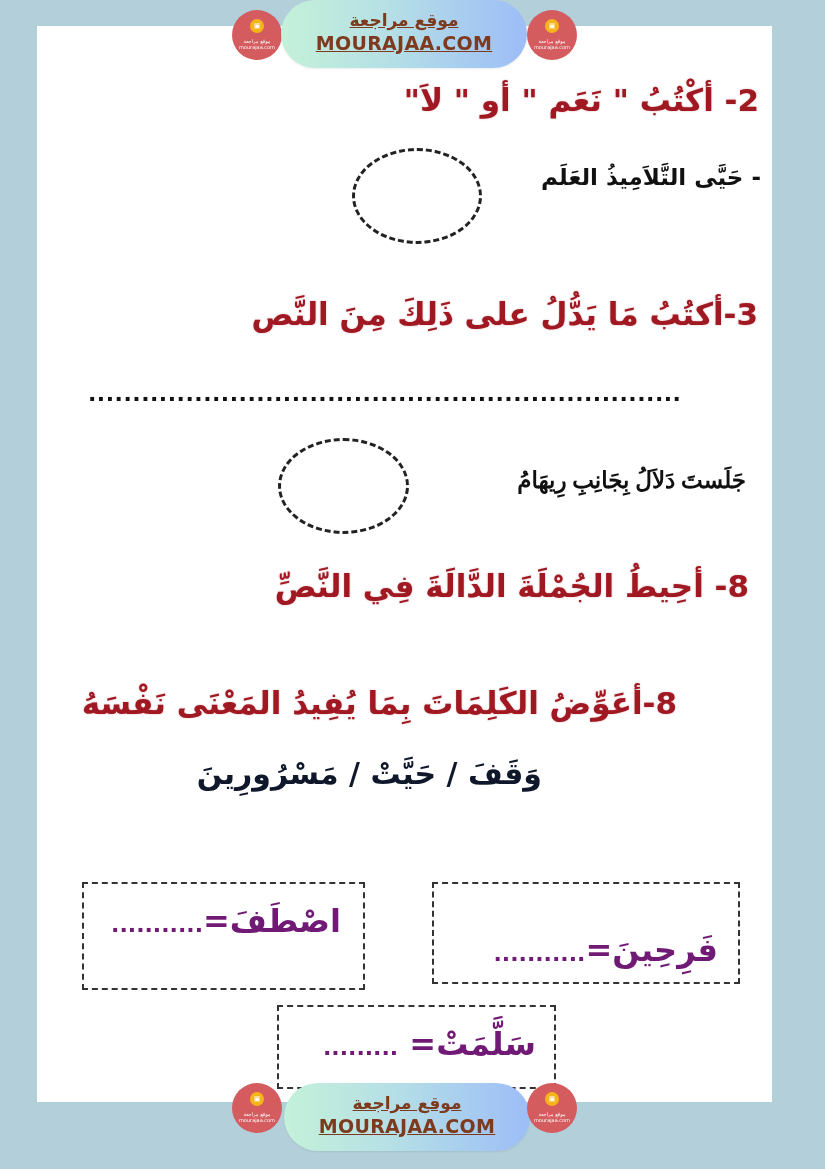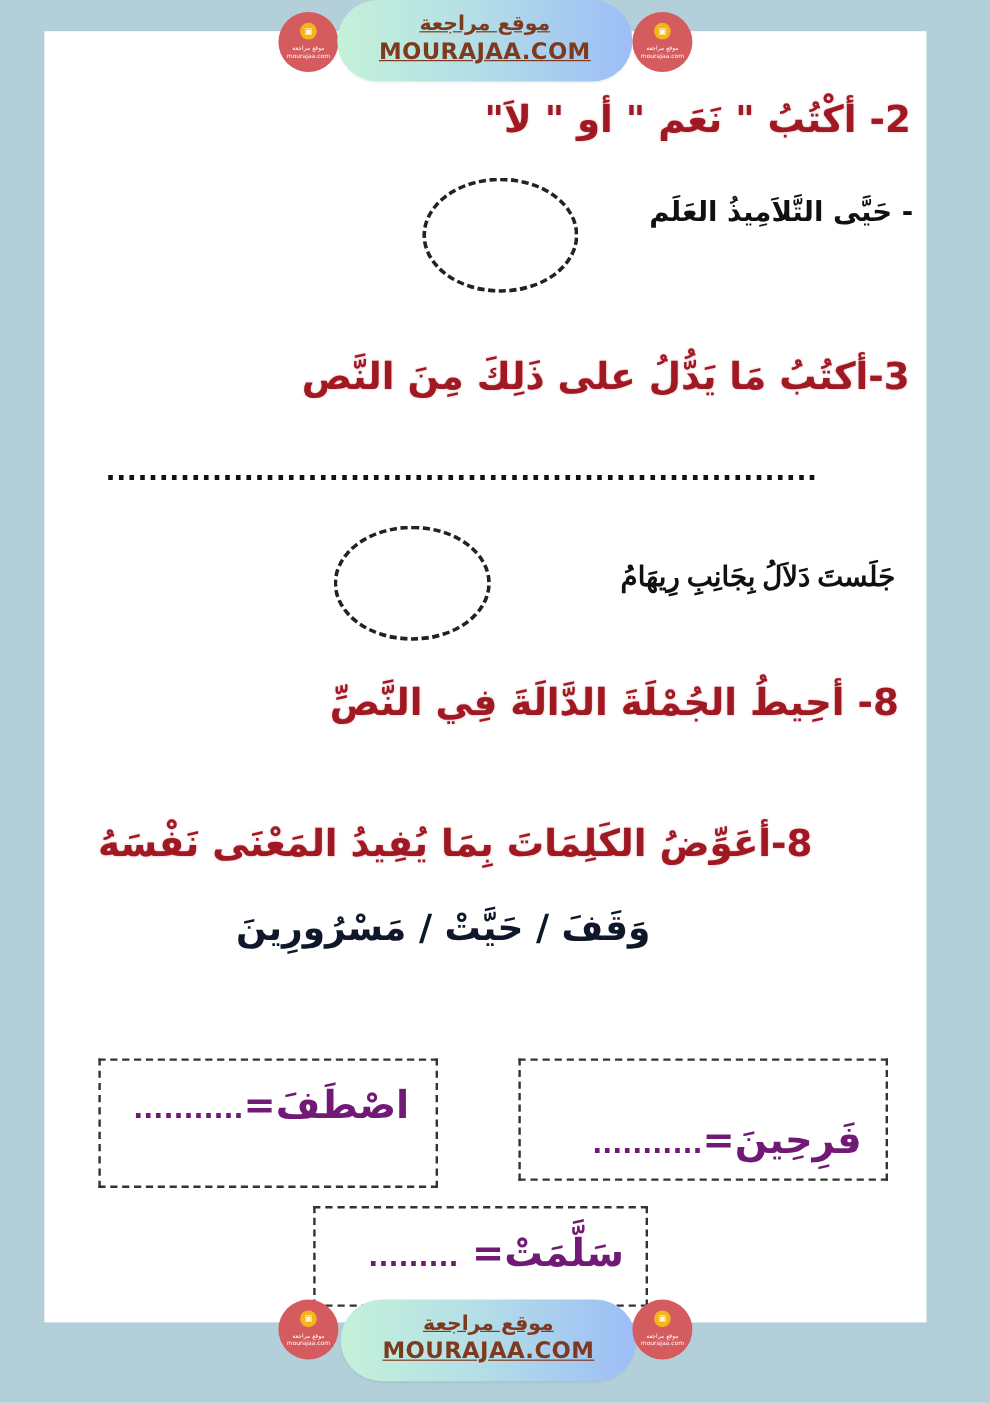--- a/index.html
+++ b/index.html
@@ -101,21 +101,21 @@
 <div class="box" style="left:432px; top:882px; width:308px; height:102px;">
   <div class="entry" style="right:20px; top:20px;margin-top:27px;">
     <span class="word">فَرِحِينَ</span><span>=</span><span class="blank">...........</span>
   </div>
 </div>
 <div class="box" style="left:82px; top:882px; width:283px; height:108px;">
   <div class="entry" style="right:22px; top:18px;">
     <span class="word">اصْطَفَ</span><span>=</span><span class="blank">...........</span>
   </div>
 </div>
-<div class="box" style="left:261px; top:1005px; width:279px; height:84px;">
+<div class="box" style="left:277px; top:1005px; width:279px; height:84px;">
   <div class="entry" style="right:18px; top:18px;">
     <span class="word">سَلَّمَتْ</span><span>=</span> <span class="blank">.........</span>
   </div>
 </div>
 
 <div class="logo" style="left:232px; top:1083px;">
   <div class="mark">▣</div>
   <div class="ltxt">
     <div>موقع مراجعة</div>
     <div>mourajaa.com</div>

